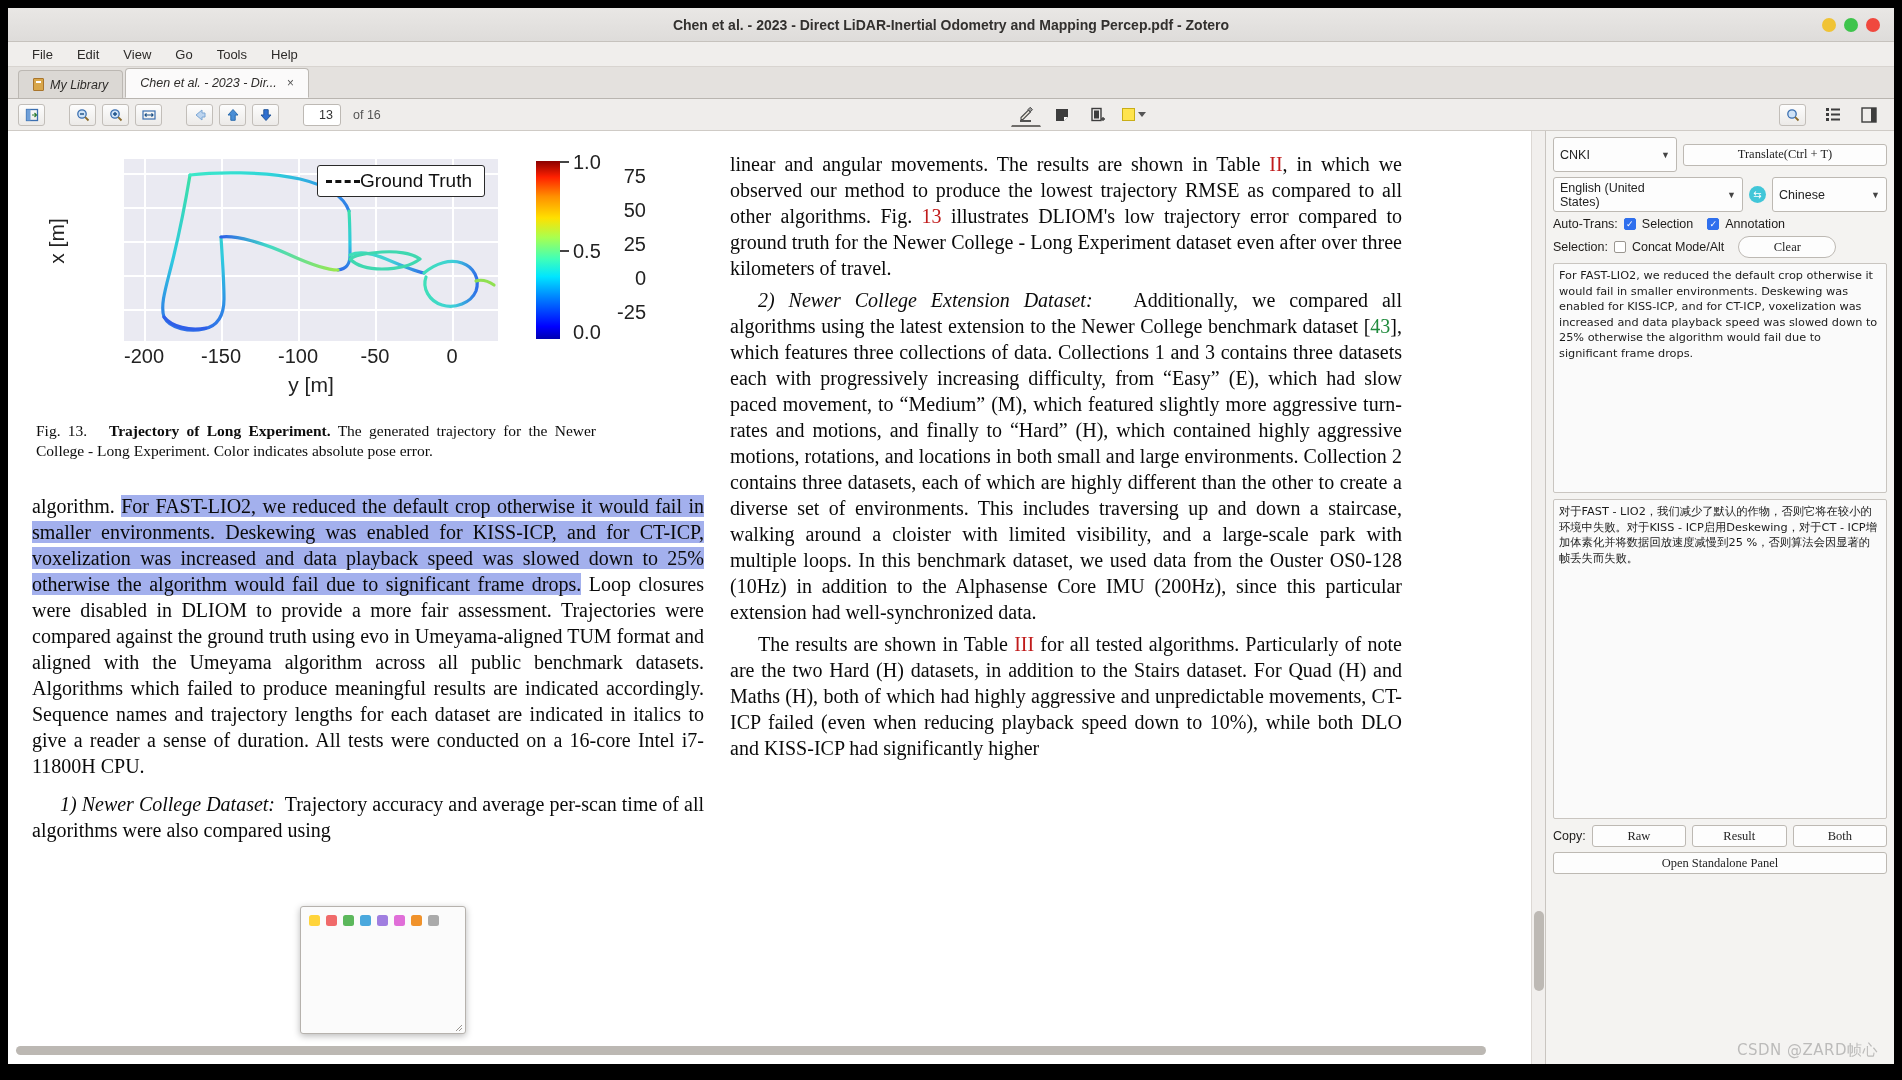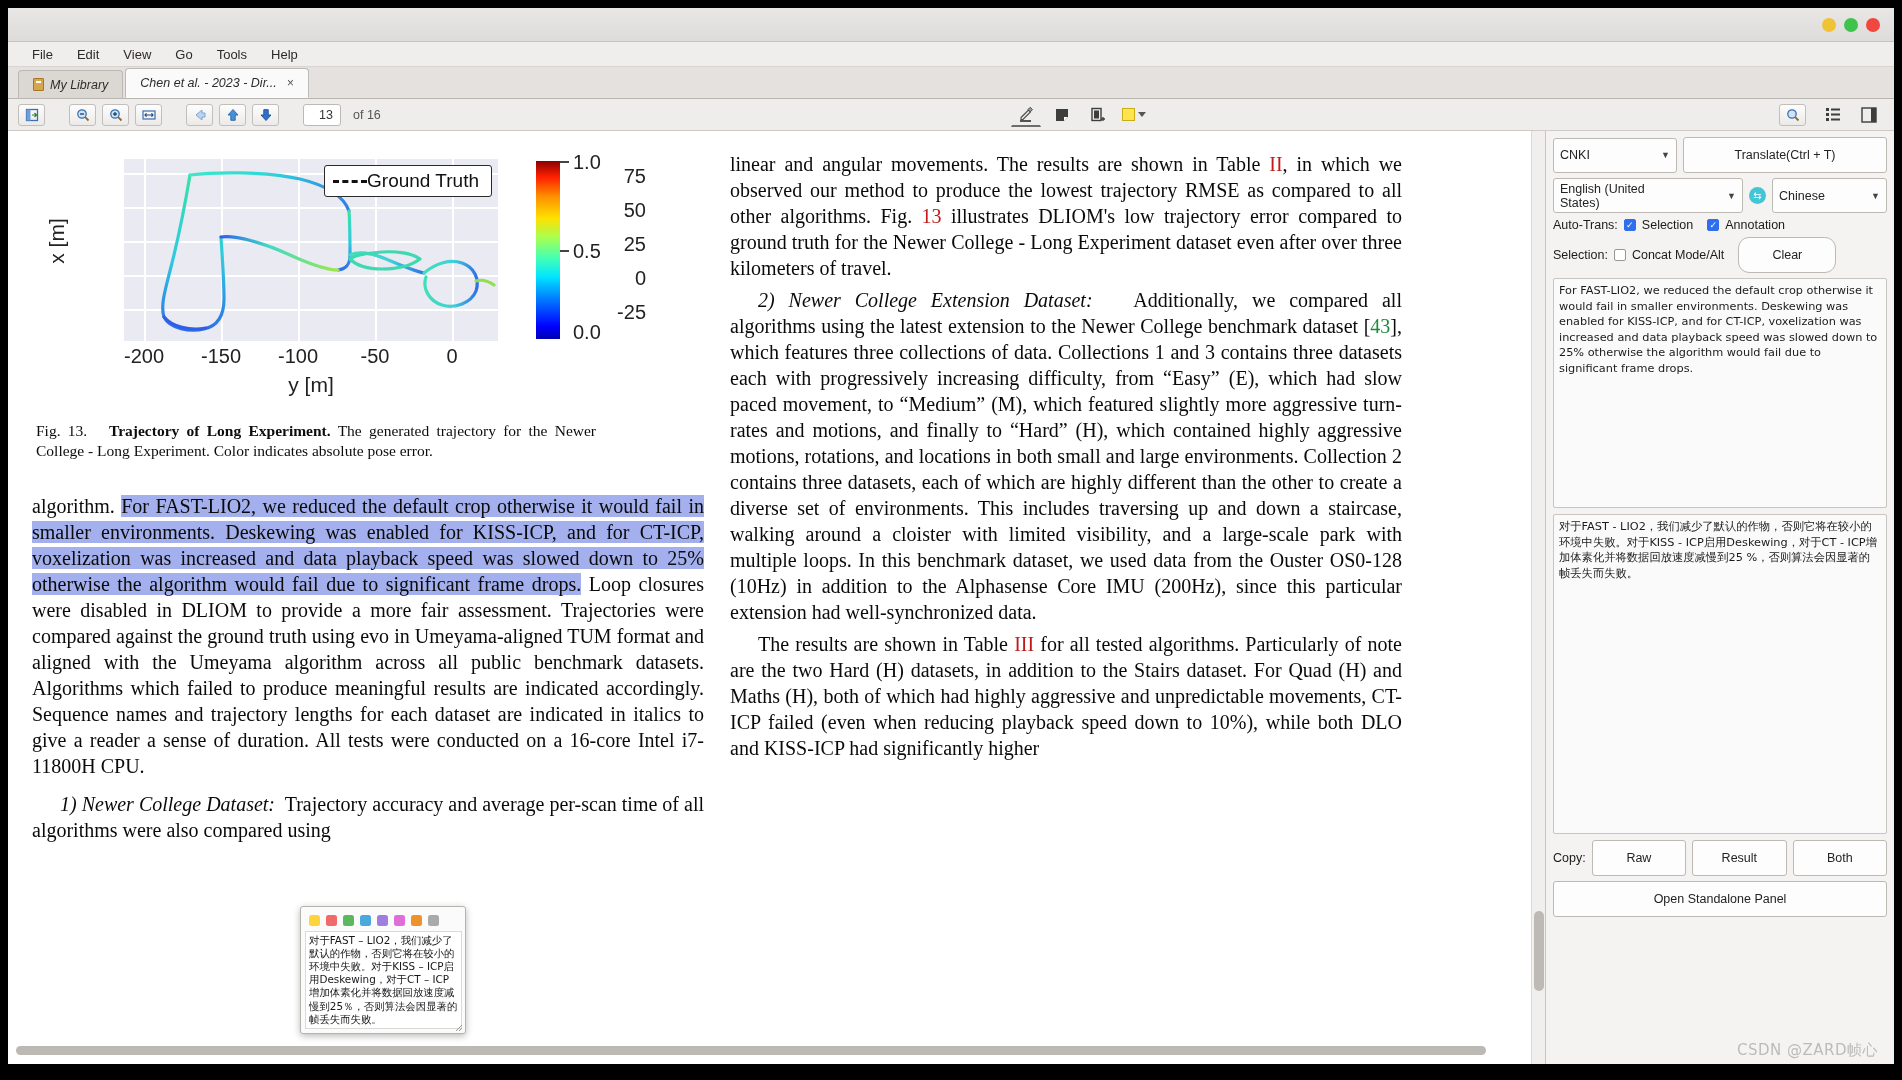--- a/index.html
+++ b/index.html
@@ -118,21 +118,21 @@
   }
   .plot-area {
     position: absolute; left: 78px; top: 8px; width: 374px; height: 182px;
     background: #eaeaf2; overflow: hidden;
   }
   .grid-v { position: absolute; top: 0; bottom: 0; width: 1.5px; background: #fff; }
   .grid-h { position: absolute; left: 0; right: 0; height: 1.5px; background: #fff; }
   .xtick { position: absolute; font-size: 20px; color: #222; text-align: center; width: 70px; }
   .xlabel { position: absolute; font-size: 21px; color: #222; text-align: center; width: 374px; left: 78px; top: 222px;}
   .legend {
-    position: absolute; right: 6px; top: 6px;
+    position: absolute; right: 13px; top: 6px;
     background: #fff; border: 1.6px solid #2a2a2a; border-radius: 3px;
     padding: 4px 12px 4px 8px; display: flex; align-items: center; gap: 0;
     font-size: 19px; color: #111;
   }
   .legend-dash { display:inline-block; width: 34px; height: 0; border-top: 3px dashed #111; }
   .cbar {
     position: absolute; left: 490px; top: 10px; width: 24px; height: 178px;
     background: linear-gradient(to top,
        #0000b0 0%, #0000ff 7%, #0080ff 23%, #00e5ff 35%,
        #40ffb8 45%, #a8ff50 57%, #ffe000 68%, #ff9000 80%, #ff2000 91%, #8b0000 100%);
@@ -198,23 +198,23 @@
   .stab.active { background: #fbfaf9; border-color: #c8c4bf; border-radius: 3px 3px 0 0; }
   .side-body { flex: 1; display: flex; flex-direction: column; padding: 6px 7px 4px 7px; min-height: 0;}
   .row { display: flex; align-items: center; gap: 6px; margin-bottom: 5px; }
   .sel-ctl {
     height: 35px; border: 1px solid #bdb9b3; border-radius: 3px; background: #fdfdfd;
     display: flex; align-items: center; justify-content: space-between;
     padding: 0 6px; font-size: 12.5px; color: #232323; gap: 32px;
   }
   .sel-ctl .chev { font-size: 9px; color: #444; margin-left: 8px; }
   .btn {
-    height: 36px; border: 1px solid #bdb9b3; border-radius: 3px; background: #fdfdfd;
+    height: 22px; border: 1px solid #bdb9b3; border-radius: 3px; background: #fdfdfd;
     display: flex; align-items: center; justify-content: center;
-    font-size: 12.5px; color: #232323; padding: 0 8px;
+    font-size: 12.5px; color: #232323; padding: 0 8px; font-family: Liberation Serif, serif;
   }
   .lbl { font-size: 12.5px; color: #1d1b19; }
   .cb {
     width: 12px; height: 12px; border: 1px solid #9a9690; border-radius: 2px;
     background: #fff; display: inline-flex; align-items: center; justify-content: center;
     font-size: 9px; color: #fff;
   }
   .cb.on { background: #2f6fed; border-color: #2f6fed; }
   .swap-icon {
     width: 17px; height: 17px; border-radius: 50%; background: #41c6d8;
@@ -237,20 +237,21 @@
     position: absolute; left: 8px; right: 0; bottom: 8px; height: 10px;
   }
   .hthumb { position:absolute; left:0; width: 1470px; height:9px; background:#bcb8b3; border-radius:5px;}
 </style>
 </head>
 <body>
 
 <div class="app-window">
 
   <div class="titlebar">
+    <div class="titlebar-text">Chen et al. - 2023 - Direct LiDAR-Inertial Odometry and Mapping Percep.pdf - Zotero</div>
     <div class="win-buttons">
       <div class="win-dot" style="background:#f0c335"></div>
       <div class="win-dot" style="background:#3ec44c"></div>
       <div class="win-dot" style="background:#f0483e"></div>
     </div>
   </div>
 
   <div class="menubar">
     <div class="menu-item">File</div>
     <div class="menu-item">Edit</div>
@@ -487,21 +488,20 @@
             <div class="popup-colors">
               <span class="sw" style="background:#ffd43b"></span>
               <span class="sw" style="background:#f06a6a"></span>
               <span class="sw" style="background:#5cb85c"></span>
               <span class="sw" style="background:#4aa8dd"></span>
               <span class="sw" style="background:#a07ee0"></span>
               <span class="sw" style="background:#e06ed8"></span>
               <span class="sw" style="background:#f0922b"></span>
               <span class="sw" style="background:#aaaaaa"></span>
             </div>
-            <div class="popup-text">对于FAST – LIO2，我们减少了默认的作物，否则它将在较小的环境中失败。对于KISS – ICP启用Deskewing，对于CT – ICP增加体素化并将数据回放速度减慢到25％，否则算法会因显著的帧丢失而失败。</div>
             <svg class="resize-grip" viewBox="0 0 10 10">
                 <path d="M9 3L3 9M9 6L6 9" stroke="#9a9691" stroke-width="1"></path>
               </svg>
           </div>
         </div>
 
         <div class="col" style="padding-top:2px;">
           <p class="ptext" style="margin:0 0 6px 0;">
             <span>linear and angular movements. The results are shown in Table </span><span class="ref">II</span><span>, in which we observed our method to produce the lowest trajectory RMSE as compared to all other algorithms. Fig. </span><span class="ref">13</span><span> illustrates DLIOM's low trajectory error compared to ground truth for the Newer College - Long Experiment dataset even after over three kilometers of travel.</span>
           </p>

